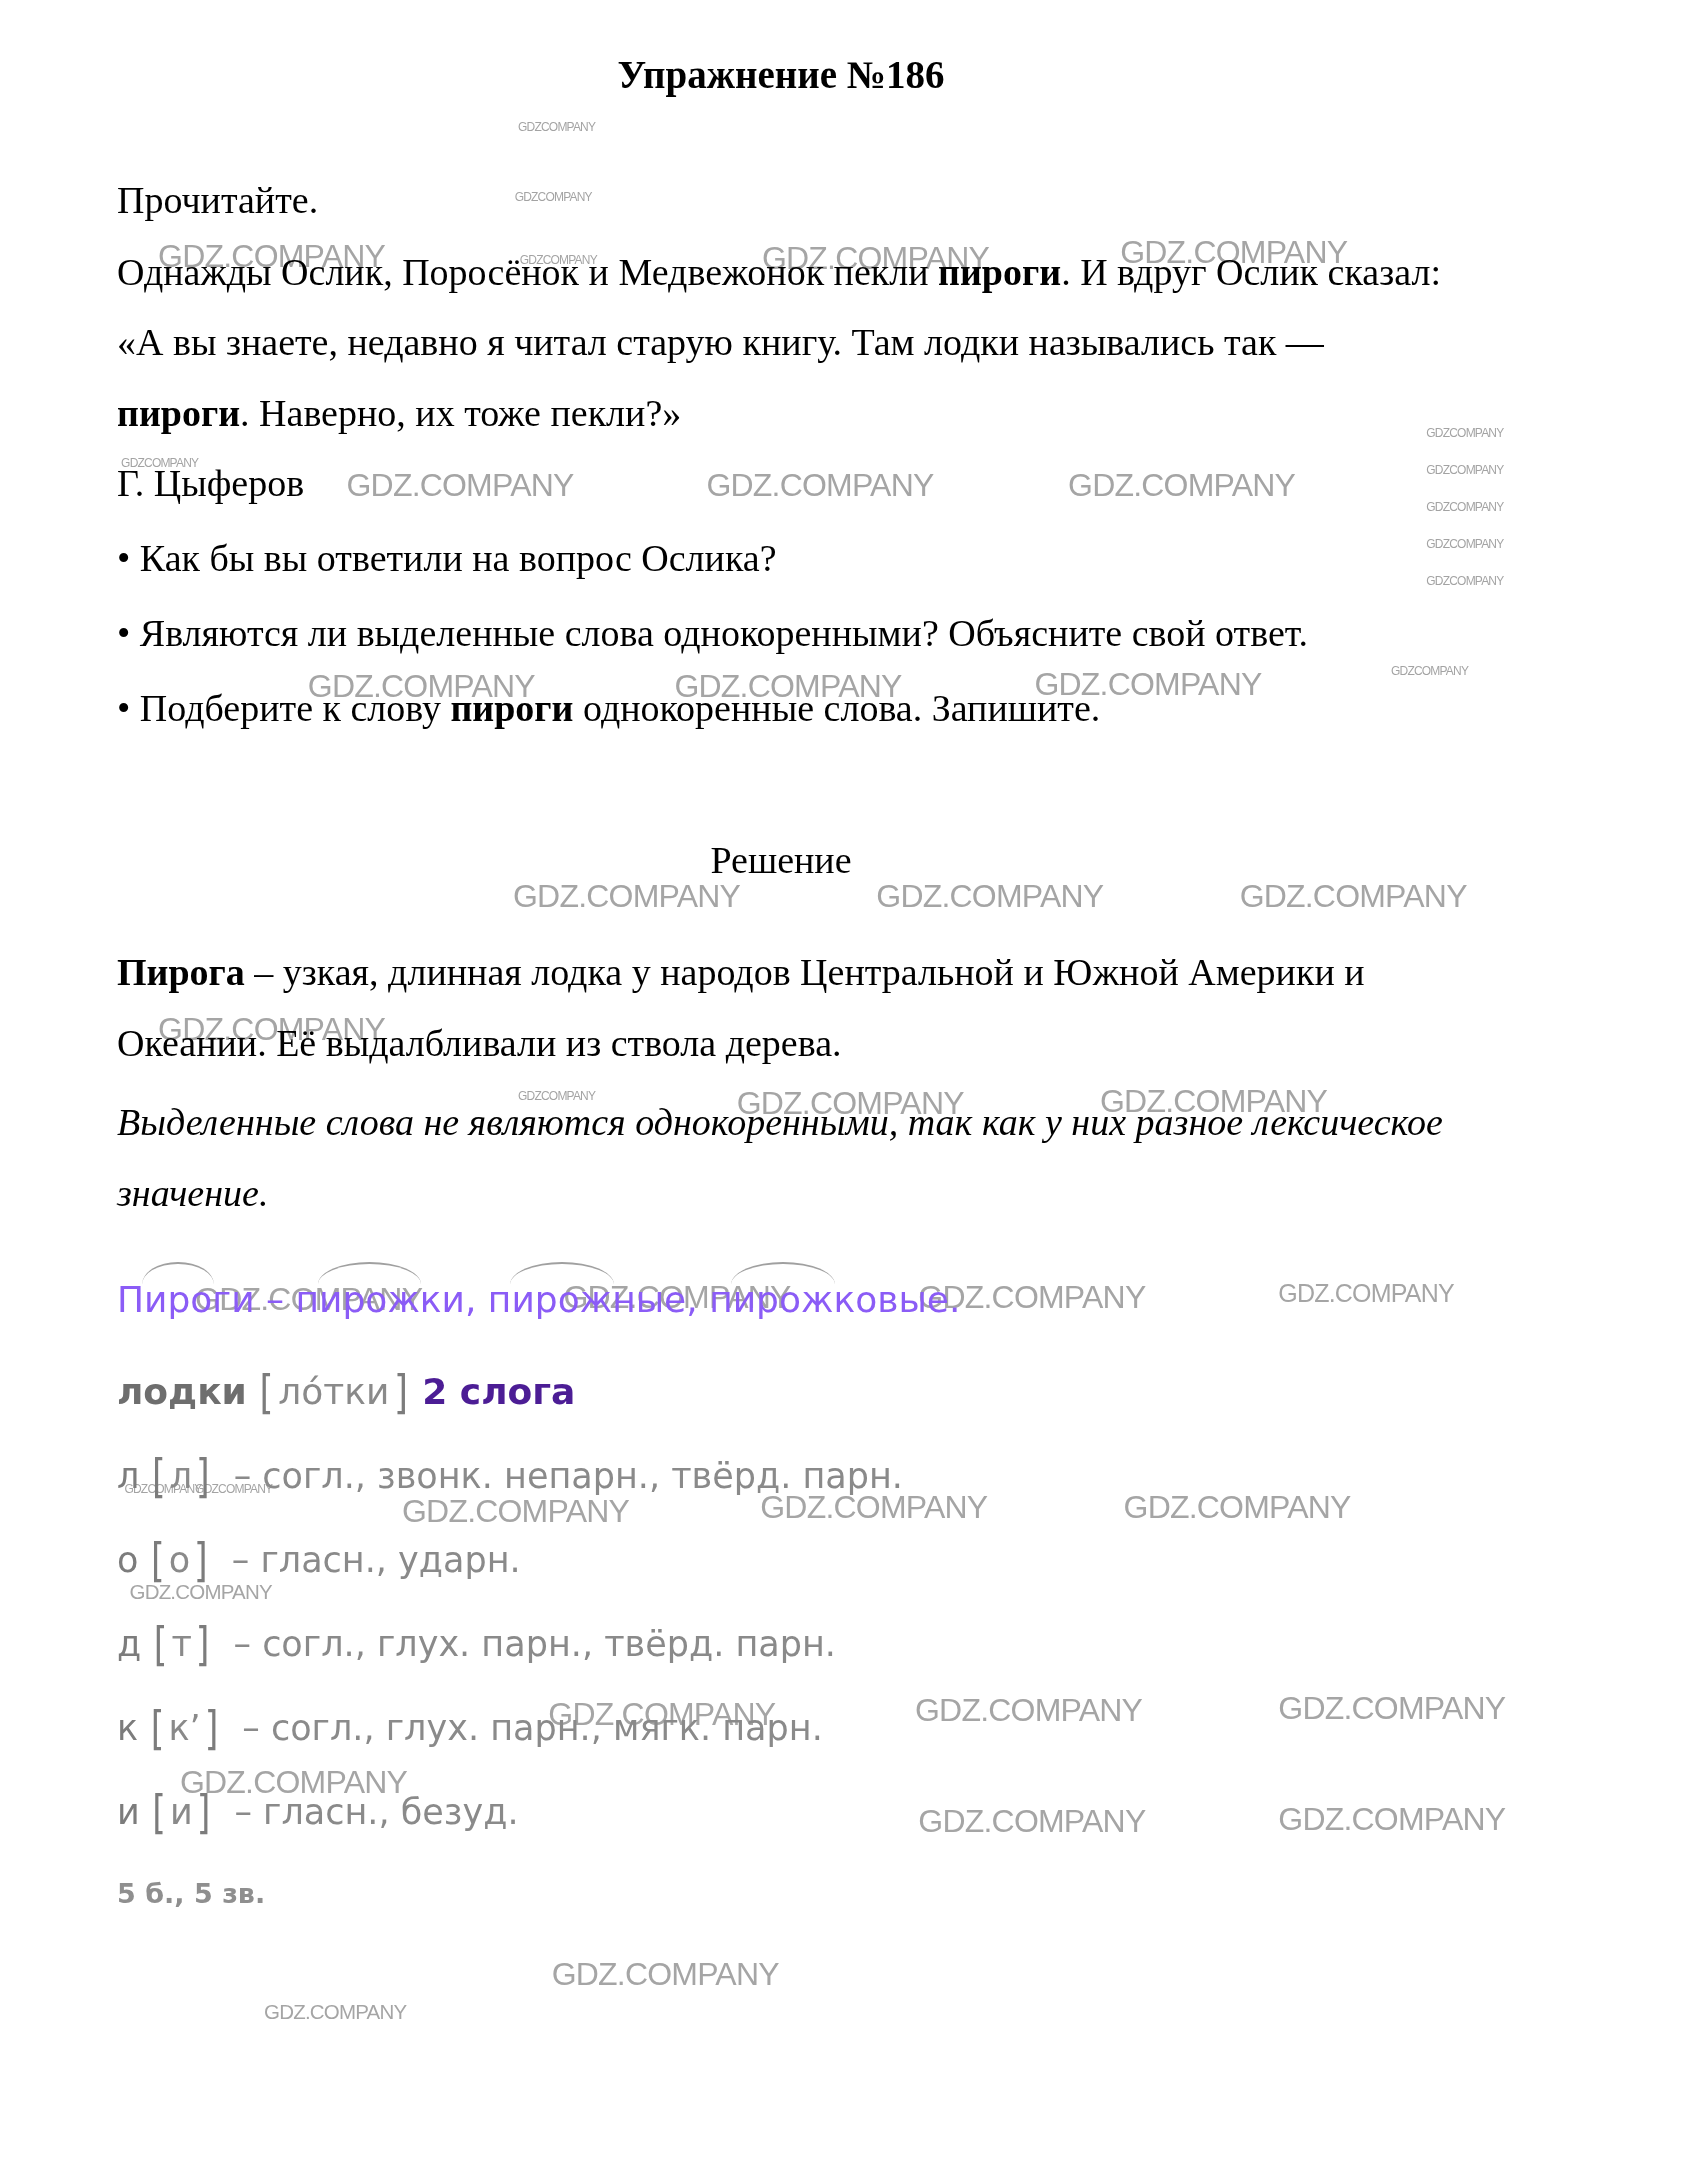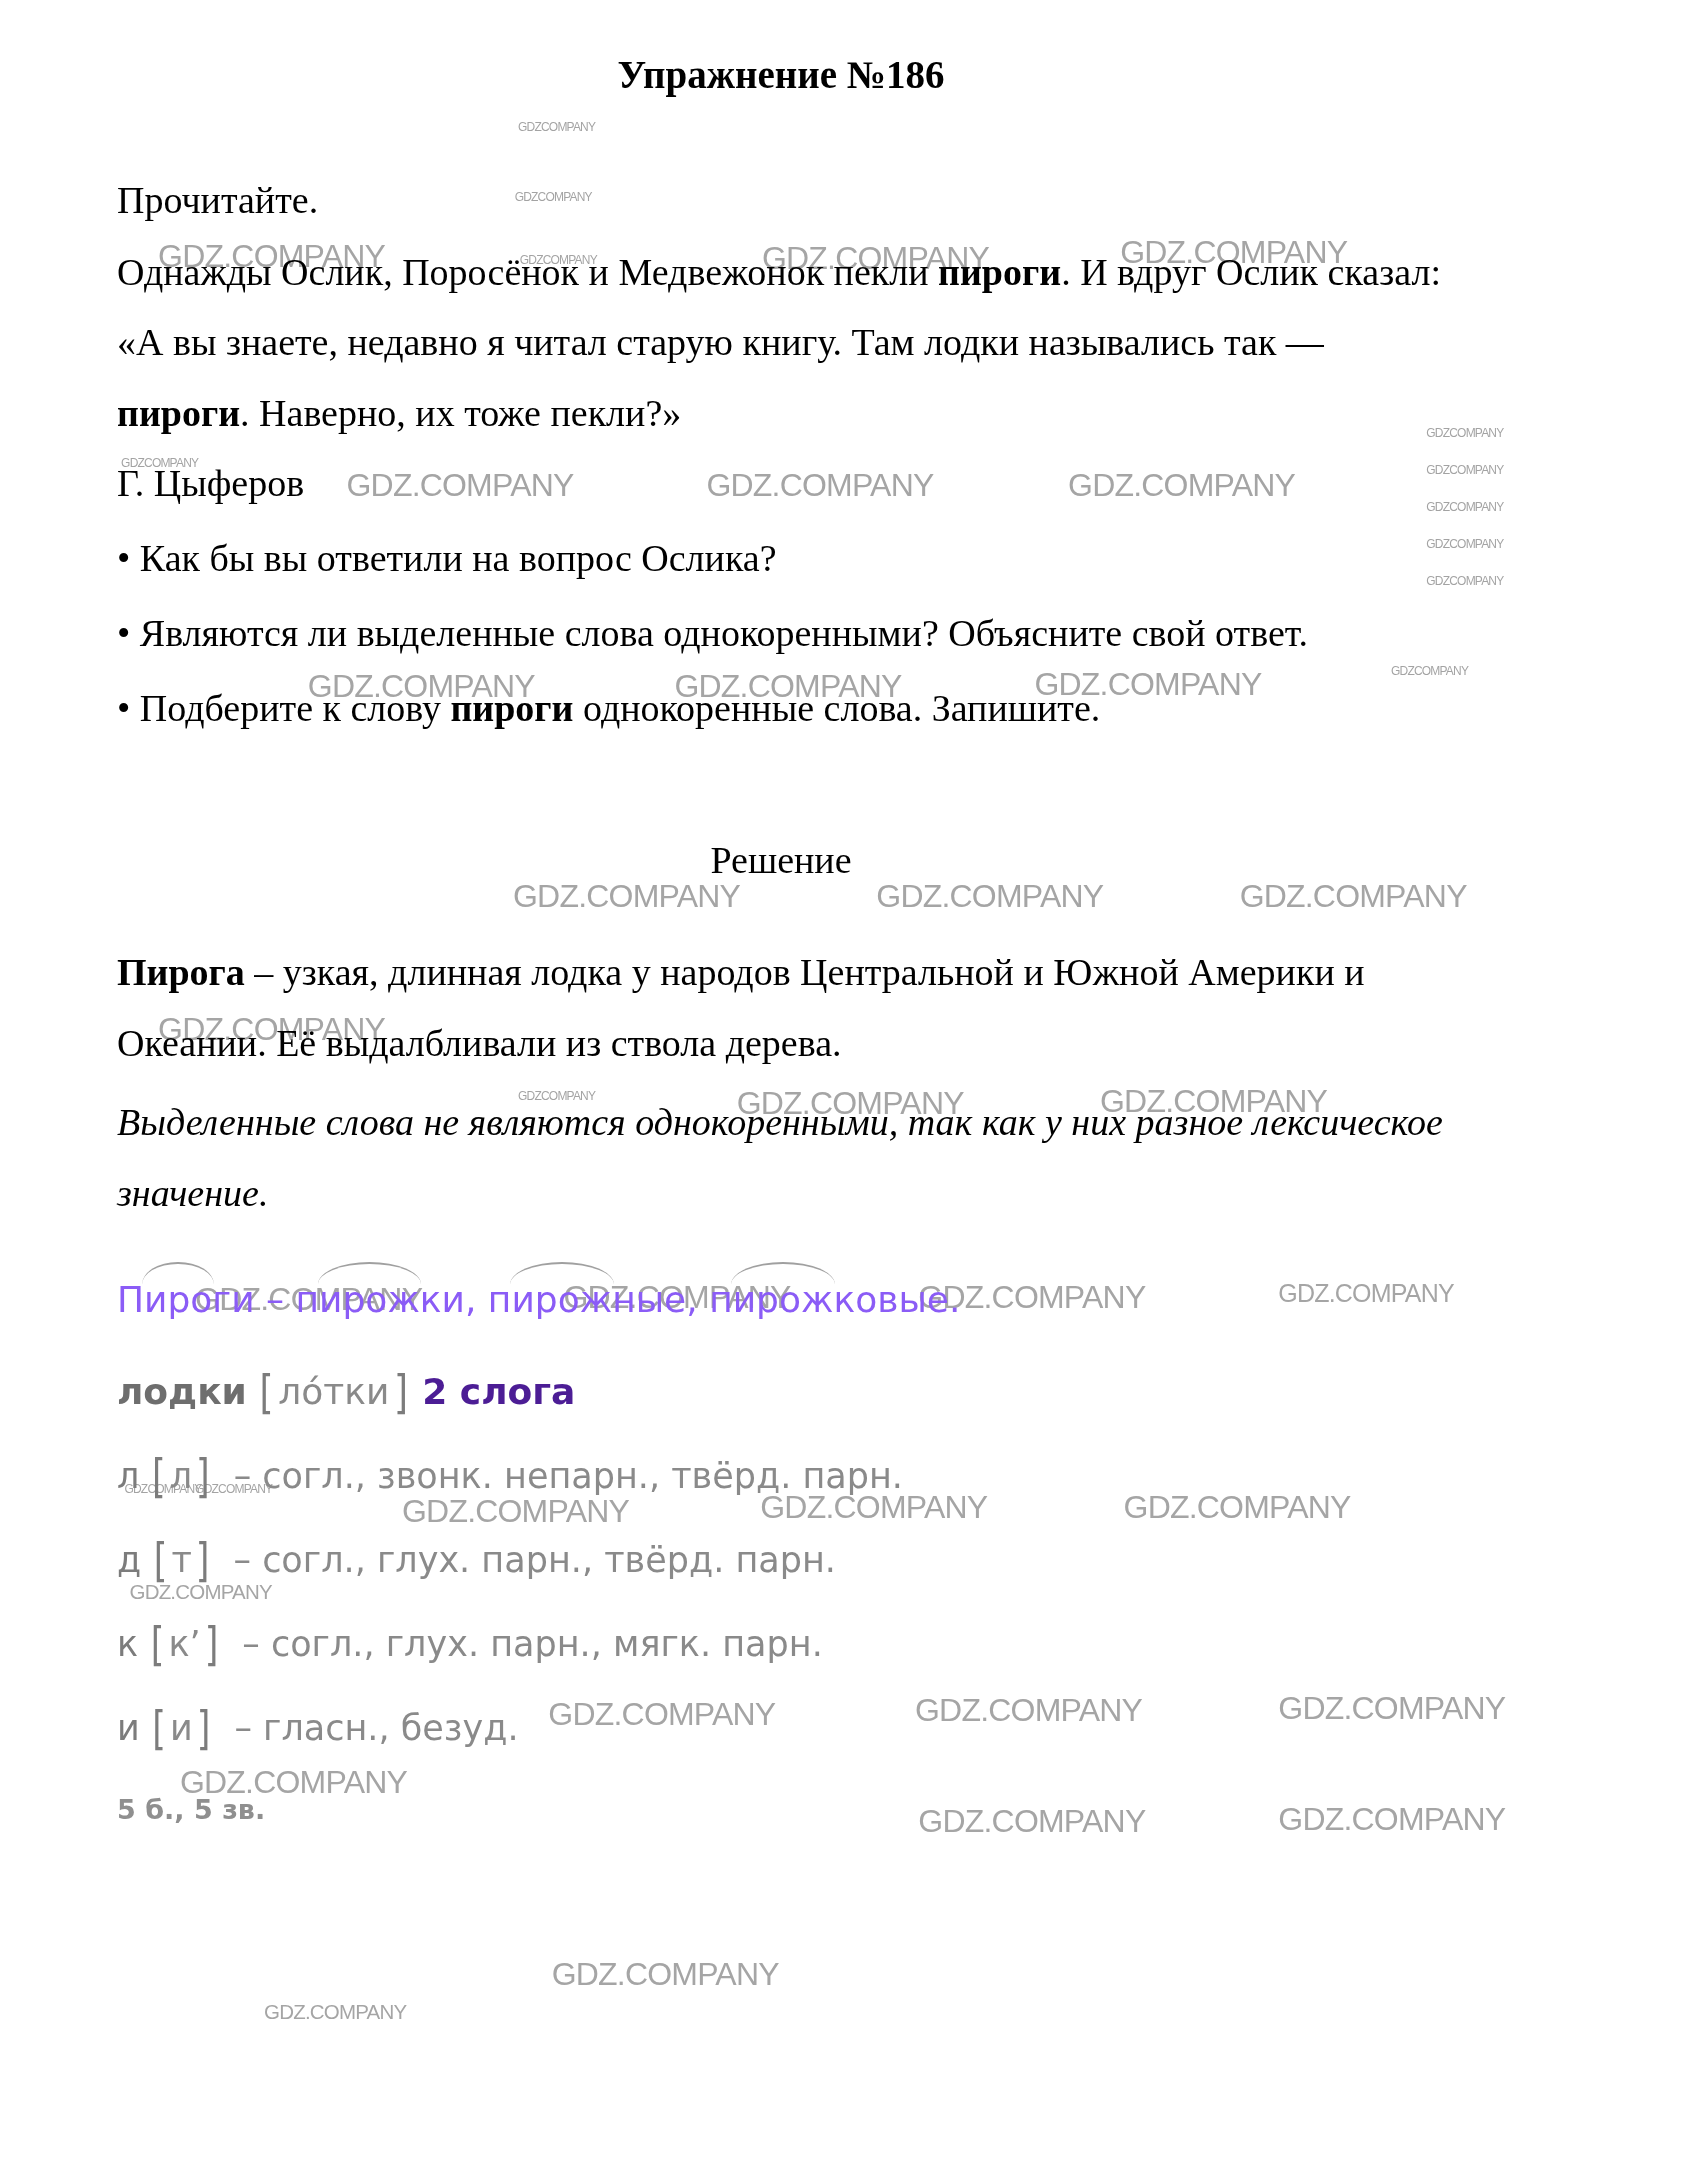--- a/index.html
+++ b/index.html
@@ -150,20 +150,23 @@
     </div>
 
     <div class="hand ph-head">
       <span class="ph-word">лодки</span><span class="br">[</span><span class="ph-trans">ло́тки</span><span class="br">]</span><span class="ph-syll">2 слога</span>
     </div>
 
     <div class="hand ph-row">
       <span class="ph-letter">л</span><span class="br">[</span><span class="ph-sound">л</span><span class="br">]</span><span class="ph-desc">– согл., звонк. непарн., твёрд. парн.</span>
     </div>
     <div class="hand ph-row">
+      <span class="ph-letter">о</span><span class="br">[</span><span class="ph-sound">о</span><span class="br">]</span><span class="ph-desc">– гласн., ударн.</span>
+    </div>
+    <div class="hand ph-row">
       <span class="ph-letter">д</span><span class="br">[</span><span class="ph-sound">т</span><span class="br">]</span><span class="ph-desc">– согл., глух. парн., твёрд. парн.</span>
     </div>
     <div class="hand ph-row">
       <span class="ph-letter">к</span><span class="br">[</span><span class="ph-sound">к’</span><span class="br">]</span><span class="ph-desc">– согл., глух. парн., мягк. парн.</span>
     </div>
     <div class="hand ph-row">
       <span class="ph-letter">и</span><span class="br">[</span><span class="ph-sound">и</span><span class="br">]</span><span class="ph-desc">– гласн., безуд.</span>
     </div>
 
     <div class="hand totals">5 б., 5 зв.</div>

